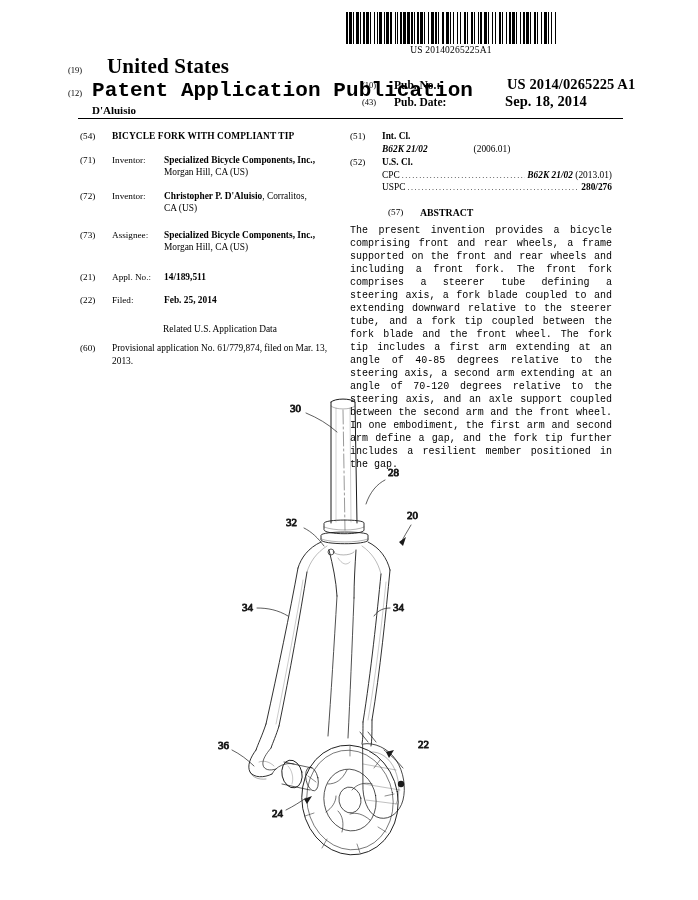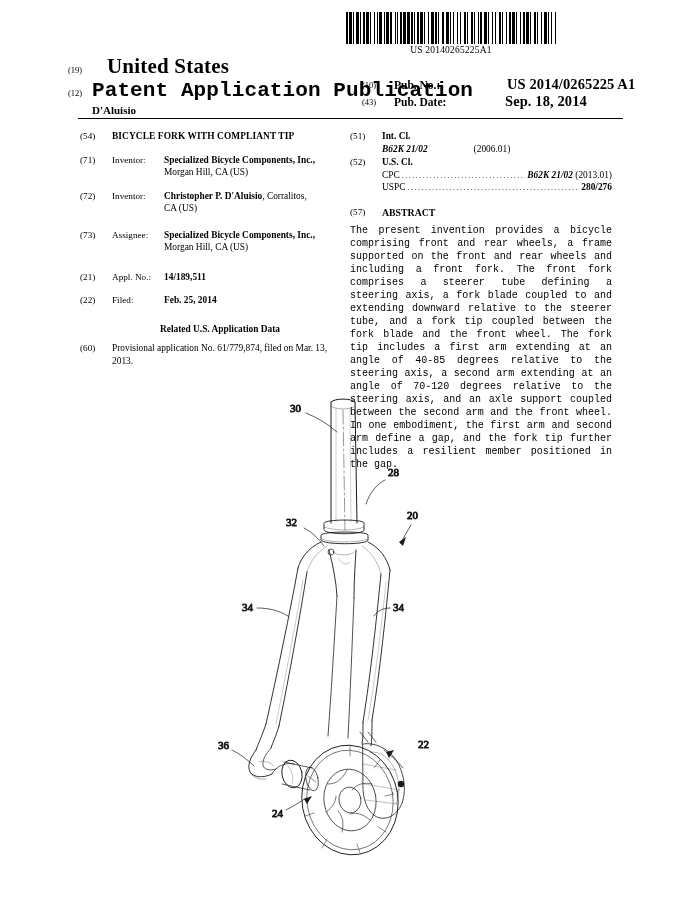--- a/index.html
+++ b/index.html
@@ -160,21 +160,21 @@
   }
   .entry.title-entry .body {
     font-weight: bold;
     font-size: 9.4px;
     letter-spacing: .1px;
   }
   .b { font-weight: bold; }
 
   .related-head {
     text-align: center;
-    font-weight: bold;
+    font-weight: normal;
     font-size: 9.4px;
     margin: 16px 0 7px 0;
     padding-left: 18px;
   }
 
   
   .pubclass-head {
     text-align: center;
     font-weight: bold;
     font-size: 9.8px;
@@ -211,20 +211,21 @@
     font-size: 8px;
     margin: 0 2px;
     color: #000;
   }
   .leader-row .v { flex: 0 0 auto; }
 
   .abstract-head-row {
     display: flex;
     margin-top: 12px;
     margin-bottom: 5px;
+    margin-left: 38px;
   }
   .abstract-head-row .num { flex: 0 0 32px; font-size: 9.2px; }
   .abstract-head-row .body {
     flex: 1 1 auto;
     text-align: left;
     font-weight: bold;
     font-size: 9.8px;
     padding-right: 26px;
   }
   .abstract-text {

